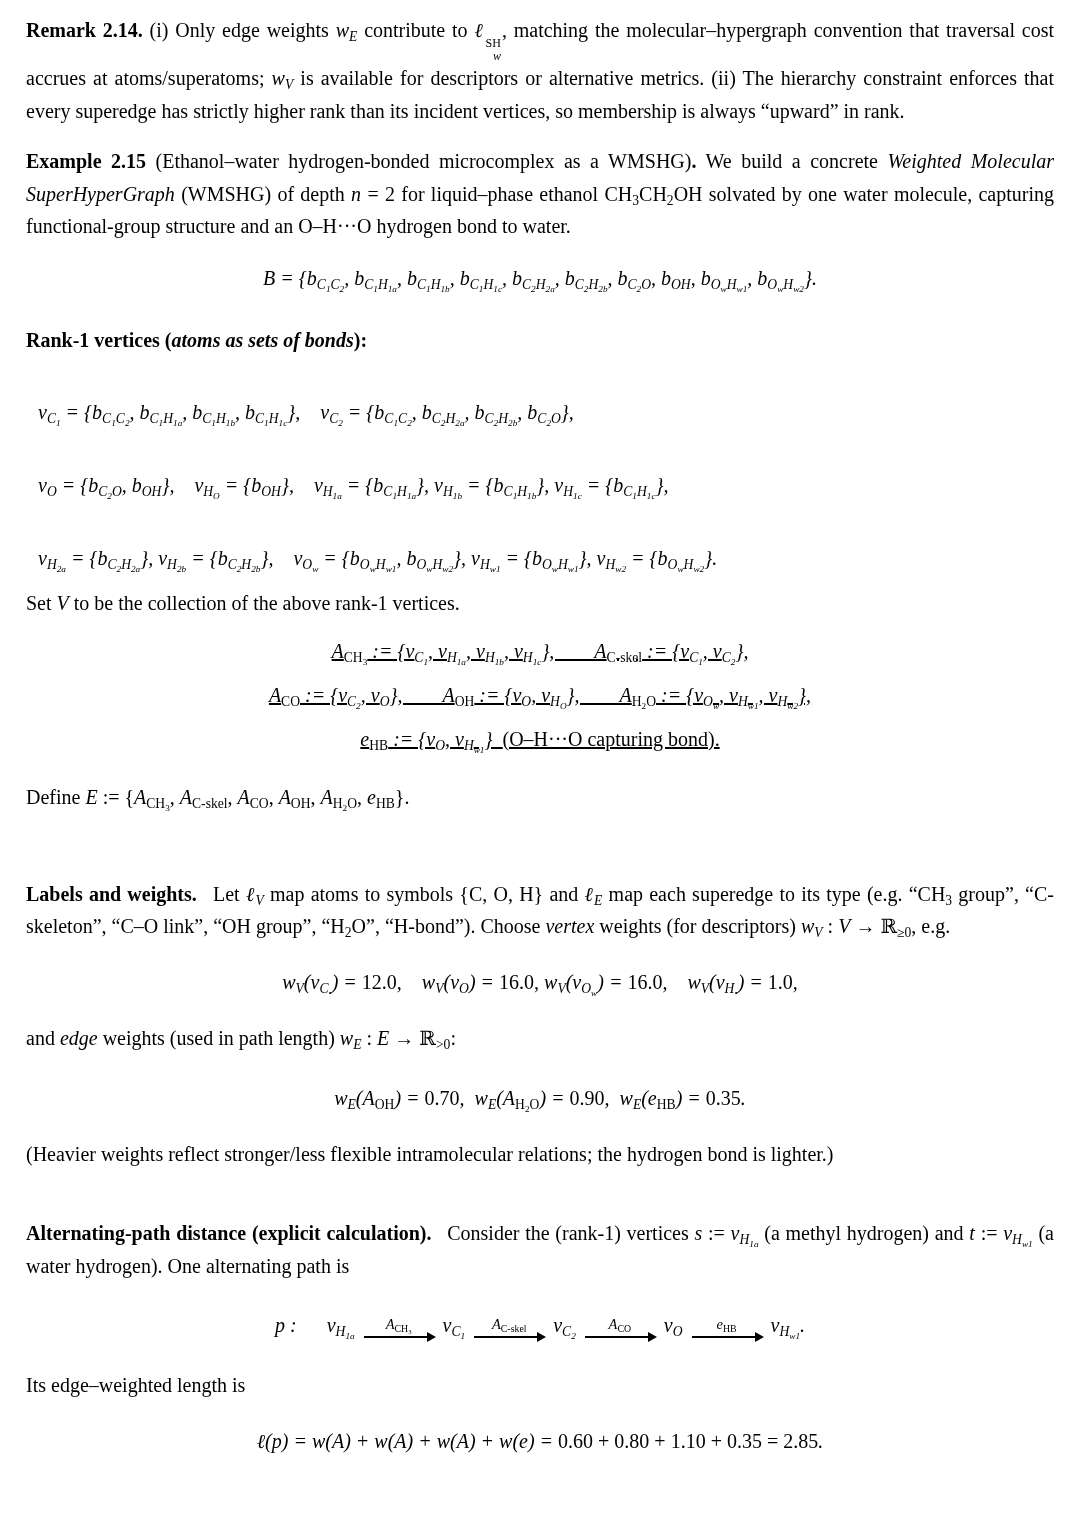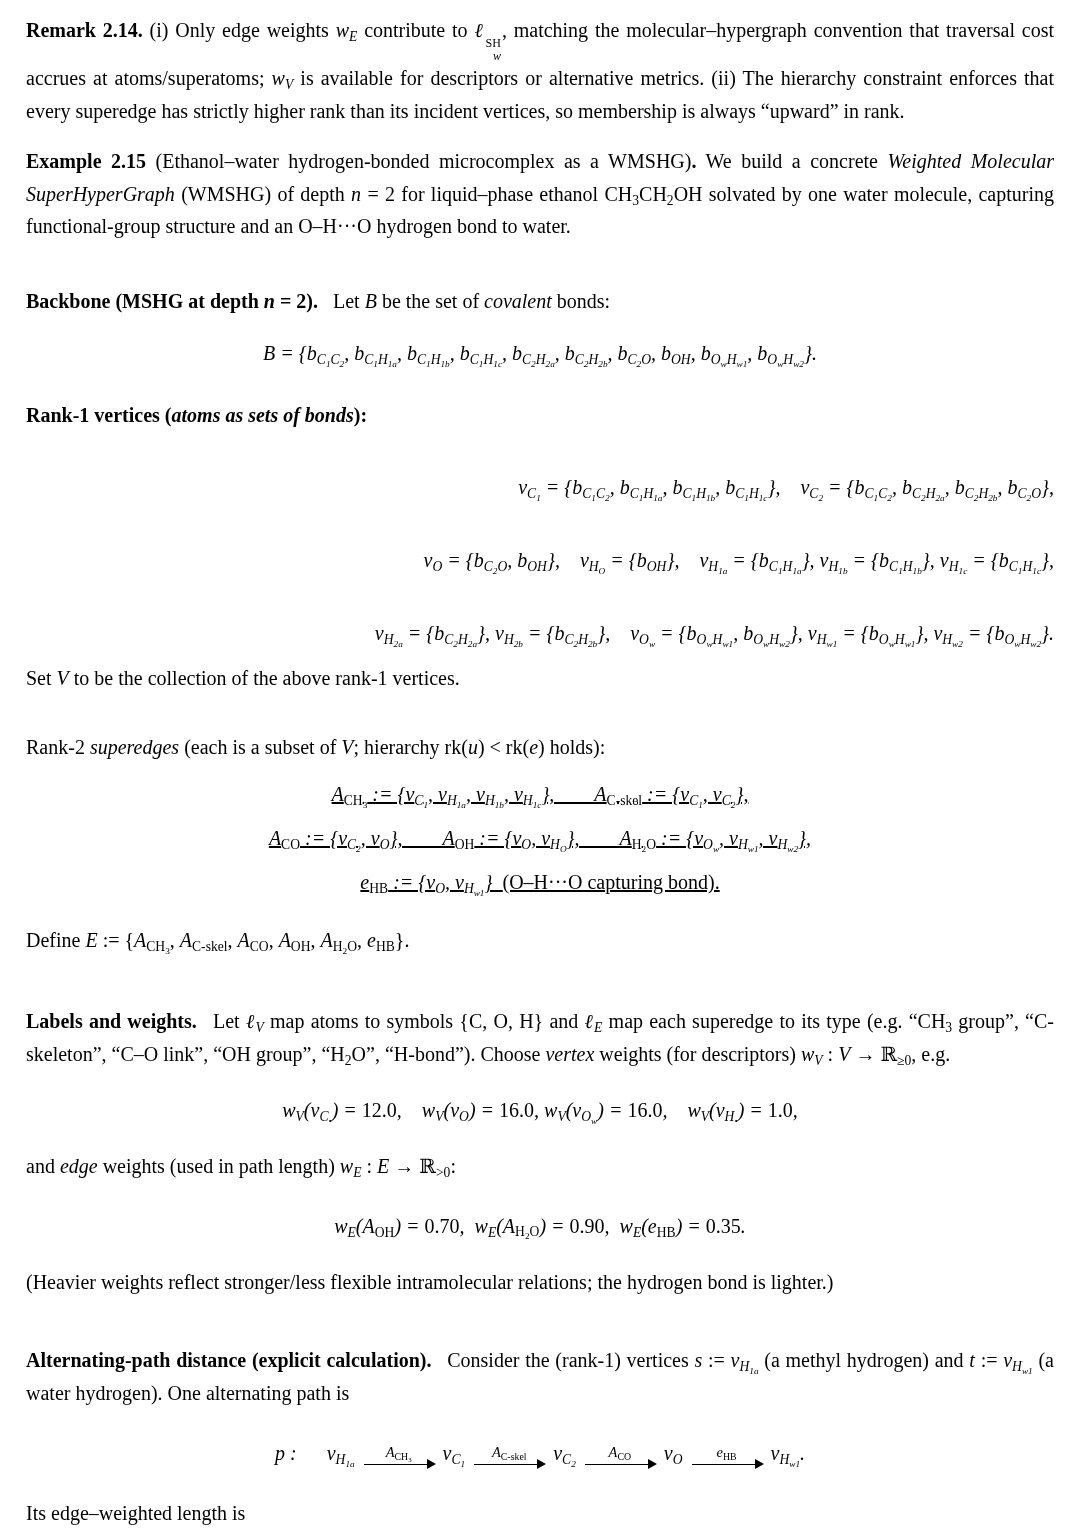--- a/index.html
+++ b/index.html
@@ -20,21 +20,21 @@
     text-align: justify;
     line-height: 1.64;
   }
   .eq {
     margin: 0;
     text-align: center;
     line-height: 1.75;
     white-space: nowrap;
     font-style: italic;
   }
-  .eq-left { text-align: right; padding-left: 12px; margin-top: 38px; }
+  .eq-left { text-align: left; padding-left: 12px; margin-top: 38px; }
   sub { font-size: 68%; vertical-align: -0.28em; line-height: 0; }
   .m-b  { font-weight: bold; }
   .m-i  { font-style: italic; }
   .m-rm { font-style: normal; }
   .mstack {
     display: inline-flex;
     flex-direction: column;
     align-items: flex-end;
     vertical-align: -0.5em;
     line-height: 1.05;
@@ -49,21 +49,21 @@
   .mt-backbone { margin-top: 42px; }
   .mt-beq      { margin-top: 18px; margin-bottom: 28px; }
   .mt-r1lead   { margin-top: 6px; font-weight: bold; }
   .mt-r1block  { margin-top: 16px; }
   .r1line      { margin-bottom: 11px; }
   .mt-setv     { margin-top: 8px; }
   .mt-r2lead   { margin-top: 36px; }
   .mt-r2block  { margin-top: 14px; }
   .r2line      { margin-bottom: 9px; text-decoration: underline; }
   .mt-define   { margin-top: 24px; }
-  .mt-labels   { margin-top: 48px; }
+  .mt-labels   { margin-top: 64px; }
   .mt-wveq     { margin-top: 22px; margin-bottom: 22px; }
   .mt-weeq1    { margin-top: 24px; }
   .mt-weeq2    { margin-top: 26px; }
   .mt-note     { margin-top: 22px; }
   .mt-altpath  { margin-top: 46px; }
   .mt-path     { margin-top: 26px; }
   .mt-its      { margin-top: 26px; }
   .mt-finaleq  { margin-top: 22px; }
 
   
@@ -106,35 +106,33 @@
 
 <div class="page">
 
   <p class="para"><span class="m-b">Remark 2.14.</span> (i) Only edge weights <span class="m-i">w<sub>E</sub></span> contribute to <span class="m-i">ℓ</span><span class="mstack">
         <span>SH</span>
         <span>w</span>
       </span>, matching the molecular–hypergraph convention that traversal cost accrues at atoms/superatoms; <span class="m-i">w<sub>V</sub></span> is available for descriptors or alternative metrics. (ii) The hierarchy constraint enforces that every superedge has strictly higher rank than its incident vertices, so membership is always “upward” in rank.</p>
 
   <p class="para mt-example"><span class="m-b">Example 2.15</span> (Ethanol–water hydrogen-bonded microcomplex as a WMSHG)<span class="m-b">.</span> We build a concrete <span class="m-i">Weighted Molecular SuperHyperGraph</span> (WMSHG) of depth <span class="m-i">n</span> = 2 for liquid–phase ethanol CH<sub>3</sub>CH<sub>2</sub>OH solvated by one water molecule, capturing functional-group structure and an O–H···O hydrogen bond to water.</p>
 
-  <p class="para mt-backbone"><span class="m-b">Backbone (MSHG at depth <span class="m-i">n</span> = 2).</span>  Let <span class="m-i">B</span> be the set of <span class="m-i">covalent</span> bonds:</p>
 
   <div class="eq mt-beq">B = {b<sub>C<sub>1</sub>C<sub>2</sub></sub>, b<sub>C<sub>1</sub>H<sub>1a</sub></sub>, b<sub>C<sub>1</sub>H<sub>1b</sub></sub>, b<sub>C<sub>1</sub>H<sub>1c</sub></sub>, b<sub>C<sub>2</sub>H<sub>2a</sub></sub>, b<sub>C<sub>2</sub>H<sub>2b</sub></sub>, b<sub>C<sub>2</sub>O</sub>, b<sub>OH</sub>, b<sub>O<sub>w</sub>H<sub>w1</sub></sub>, b<sub>O<sub>w</sub>H<sub>w2</sub></sub>}.</div>
 
   <p class="para mt-r1lead">Rank-1 vertices (<span class="m-i">atoms as sets of bonds</span>):</p>
 
   <div class="mt-r1block">
     <div class="eq eq-left r1line">v<sub>C<sub>1</sub></sub> = {b<sub>C<sub>1</sub>C<sub>2</sub></sub>, b<sub>C<sub>1</sub>H<sub>1a</sub></sub>, b<sub>C<sub>1</sub>H<sub>1b</sub></sub>, b<sub>C<sub>1</sub>H<sub>1c</sub></sub>}, v<sub>C<sub>2</sub></sub> = {b<sub>C<sub>1</sub>C<sub>2</sub></sub>, b<sub>C<sub>2</sub>H<sub>2a</sub></sub>, b<sub>C<sub>2</sub>H<sub>2b</sub></sub>, b<sub>C<sub>2</sub>O</sub>},</div>
     <div class="eq eq-left r1line">v<sub>O</sub> = {b<sub>C<sub>2</sub>O</sub>, b<sub>OH</sub>}, v<sub>H<sub>O</sub></sub> = {b<sub>OH</sub>}, v<sub>H<sub>1a</sub></sub> = {b<sub>C<sub>1</sub>H<sub>1a</sub></sub>}, v<sub>H<sub>1b</sub></sub> = {b<sub>C<sub>1</sub>H<sub>1b</sub></sub>}, v<sub>H<sub>1c</sub></sub> = {b<sub>C<sub>1</sub>H<sub>1c</sub></sub>},</div>
     <div class="eq eq-left r1line">v<sub>H<sub>2a</sub></sub> = {b<sub>C<sub>2</sub>H<sub>2a</sub></sub>}, v<sub>H<sub>2b</sub></sub> = {b<sub>C<sub>2</sub>H<sub>2b</sub></sub>}, v<sub>O<sub>w</sub></sub> = {b<sub>O<sub>w</sub>H<sub>w1</sub></sub>, b<sub>O<sub>w</sub>H<sub>w2</sub></sub>}, v<sub>H<sub>w1</sub></sub> = {b<sub>O<sub>w</sub>H<sub>w1</sub></sub>}, v<sub>H<sub>w2</sub></sub> = {b<sub>O<sub>w</sub>H<sub>w2</sub></sub>}.</div>
   </div>
 
   <p class="para mt-setv">Set <span class="m-i">V</span> to be the collection of the above rank-1 vertices.</p>
 
-  <p class="para mt-r2lead">Rank-2 <span class="m-i">superedges</span> (each is a subset of <span class="m-i">V</span>; hierarchy rk(<span class="m-i">u</span>) &lt; rk(<span class="m-i">e</span>) holds):</p>
 
   <div class="mt-r2block">
     <div class="eq r2line">A<sub><span class="m-rm">CH<sub>3</sub></span></sub> := {v<sub>C<sub>1</sub></sub>, v<sub>H<sub>1a</sub></sub>, v<sub>H<sub>1b</sub></sub>, v<sub>H<sub>1c</sub></sub>},  A<sub><span class="m-rm">C-skel</span></sub> := {v<sub>C<sub>1</sub></sub>, v<sub>C<sub>2</sub></sub>},</div>
     <div class="eq r2line">A<sub><span class="m-rm">CO</span></sub> := {v<sub>C<sub>2</sub></sub>, v<sub>O</sub>},  A<sub><span class="m-rm">OH</span></sub> := {v<sub>O</sub>, v<sub>H<sub>O</sub></sub>},  A<sub><span class="m-rm">H<sub>2</sub>O</span></sub> := {v<sub>O<sub>w</sub></sub>, v<sub>H<sub>w1</sub></sub>, v<sub>H<sub>w2</sub></sub>},</div>
     <div class="eq r2line">e<sub><span class="m-rm">HB</span></sub> := {v<sub>O</sub>, v<sub>H<sub>w1</sub></sub>} <span class="m-rm">(O–H···O capturing bond).</span></div>
   </div>
 
   <p class="para mt-define">Define <span class="m-i">E</span> := {<span class="m-i">A</span><sub>CH<sub>3</sub></sub>, <span class="m-i">A</span><sub>C-skel</sub>, <span class="m-i">A</span><sub>CO</sub>, <span class="m-i">A</span><sub>OH</sub>, <span class="m-i">A</span><sub>H<sub>2</sub>O</sub>, <span class="m-i">e</span><sub>HB</sub>}.</p>
 
   <p class="para mt-labels"><span class="m-b">Labels and weights.</span>  Let <span class="m-i">ℓ<sub>V</sub></span> map atoms to symbols {C, O, H} and <span class="m-i">ℓ<sub>E</sub></span> map each superedge to its type (e.g. “CH<sub>3</sub> group”, “C-skeleton”, “C–O link”, “OH group”, “H<sub>2</sub>O”, “H-bond”). Choose <span class="m-i">vertex</span> weights (for descriptors) <span class="m-i">w<sub>V</sub></span> : <span class="m-i">V</span> → ℝ<sub>≥0</sub>, e.g.</p>

